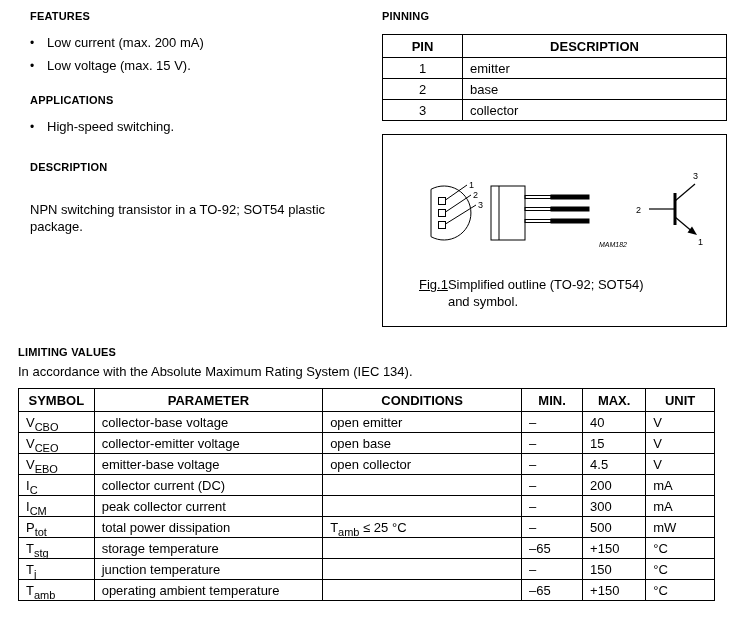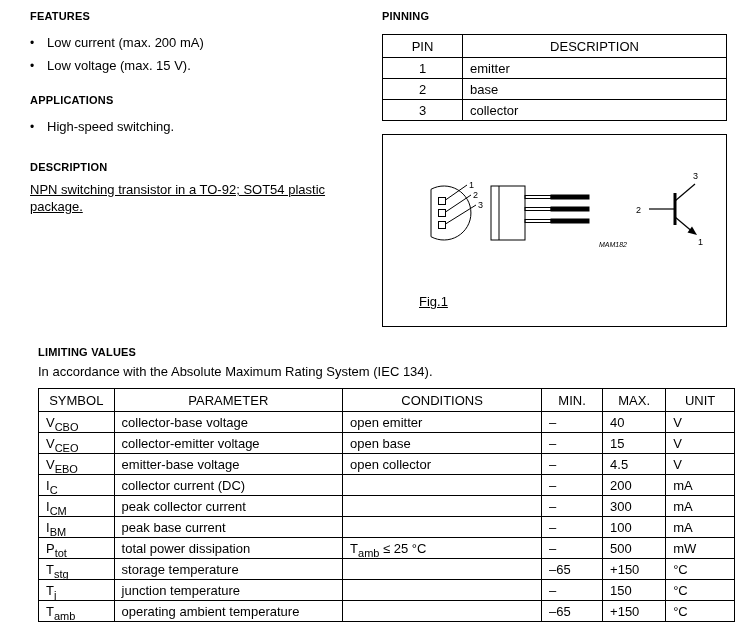--- a/index.html
+++ b/index.html
@@ -7,33 +7,33 @@
   body {
     background:#ffffff;
     color:#000000;
     font-family:"Liberation Sans", sans-serif;
     font-size:13px;
     position:relative;
   }
   .heading { font-weight:bold; font-size:11px; letter-spacing:0.2px; }
   .left-col { position:absolute; left:30px; top:10px; width:332px; }
   .right-col { position:absolute; left:382px; top:10px; width:345px; }
-  .bottom-section { position:absolute; left:38px; top:346px; width:697px; }
+  .bottom-section { position:absolute; left:18px; top:346px; width:697px; }
 
   .bullet-list { margin-top:13px; }
   .bullet-item { display:flex; margin-bottom:7px; line-height:16px; }
   .bullet-item .dot { width:17px; font-size:12px; }
 
   .features { margin-bottom:20px; }
   .applications { margin-bottom:26px; }
-  .desc-text { margin-top:8px; line-height:17px; width:314px;text-decoration:underline; }
+  .desc-text { margin-top:28px; line-height:17px; width:314px; }
 
   table { border-collapse:collapse; }
   th, td { border:1px solid #000; font-size:13px; }
-  th { font-weight:normal; text-align:center; height:23px; padding:2px 6px; }
+  th { font-weight:bold; text-align:center; height:23px; padding:2px 6px; }
   td { height:21px; padding:2px 7px; text-align:left; }
 
   .pin-table { width:345px; margin-top:12px; }
   .pin-table .pin-col { width:80px; }
   .pin-table td.pin-col { text-align:center; }
 
   .figure-box { border:1px solid #000; width:345px; height:193px; margin-top:13px; position:relative; }
   .figure-caption { position:absolute; left:36px; bottom:16px; display:flex; line-height:17px; }
   .figure-caption .fig-label { white-space:nowrap;text-decoration:underline; }
   .figure-caption .fig-text { width:212px; }
@@ -146,20 +146,21 @@
       </g>
       <text x="258" y="78" font-size="9" text-anchor="end">2</text>
       <text x="310" y="44" font-size="9">3</text>
       <text x="315" y="110" font-size="9">1</text>
 
       <text x="216" y="112" font-size="7" font-style="italic">MAM182</text>
     </svg>
 
     <div class="figure-caption">
       <span class="fig-label">Fig.1</span>
+      <span class="fig-text">Simplified outline (TO-92; SOT54) and symbol.</span>
     </div>
   </div>
 
 </div>
 
 <div class="bottom-section">
   <div class="heading">LIMITING VALUES</div>
   <div class="lv-subtext">In accordance with the Absolute Maximum Rating System (IEC 134).</div>
 
   <table class="lv-table">
@@ -211,28 +212,20 @@
 
     <tr>
       <td><span>I</span><sub>CM</sub></td>
       <td>peak collector current</td>
       <td><span></span><sub></sub><span></span></td>
       <td>–</td>
       <td>300</td>
       <td>mA</td>
     </tr>
 
-    <tr>
-      <td><span>I</span><sub>BM</sub></td>
-      <td>peak base current</td>
-      <td><span></span><sub></sub><span></span></td>
-      <td>–</td>
-      <td>100</td>
-      <td>mA</td>
-    </tr>
 
     <tr>
       <td><span>P</span><sub>tot</sub></td>
       <td>total power dissipation</td>
       <td><span>T</span><sub>amb</sub><span> ≤ 25 °C</span></td>
       <td>–</td>
       <td>500</td>
       <td>mW</td>
     </tr>
 

